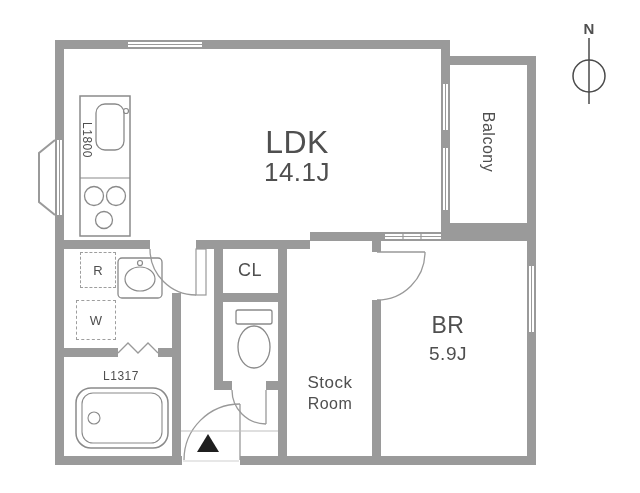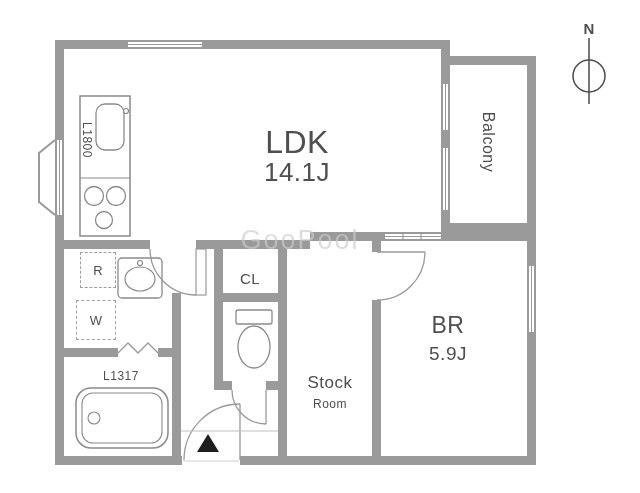--- a/index.html
+++ b/index.html
@@ -115,26 +115,25 @@
     <span>W</span>
   </div>
 
   <div class="lbl" style="left:297px;top:142px;font-size:32px">LDK</div>
   <div class="lbl" style="left:297px;top:172px;font-size:26px">14.1J</div>
 
   <div class="lbl" style="left:448px;top:325px;font-size:23px">BR</div>
   <div class="lbl" style="left:448px;top:353px;font-size:19px">5.9J</div>
 
   <div class="lbl" style="left:330px;top:382px;font-size:17px">Stock</div>
-  <div class="lbl" style="left:330px;top:404px;font-size:12px">Room</div>
+  <div class="lbl" style="left:330px;top:404px;font-size:16px">Room</div>
 
-  <div class="lbl" style="left:250px;top:278px;font-size:15px">CL</div>
+  <div class="lbl" style="left:250px;top:270px;font-size:18px">CL</div>
 
   <div class="lbl lbl-v" style="left:488px;top:142px;font-size:16px">Balcony</div>
 
   <div class="lbl lbl-v" style="left:87px;top:140px;font-size:12px">L1800</div>
 
   <div class="lbl" style="left:121px;top:376px;font-size:12px">L1317</div>
 
   <div class="lbl" style="left:589px;top:28px;font-size:15px;font-weight:600;letter-spacing:0">N</div>
 
-  <div class="watermark" style="left:300px;top:240px">GooPool</div>
 </div>
 
 </body></html>

